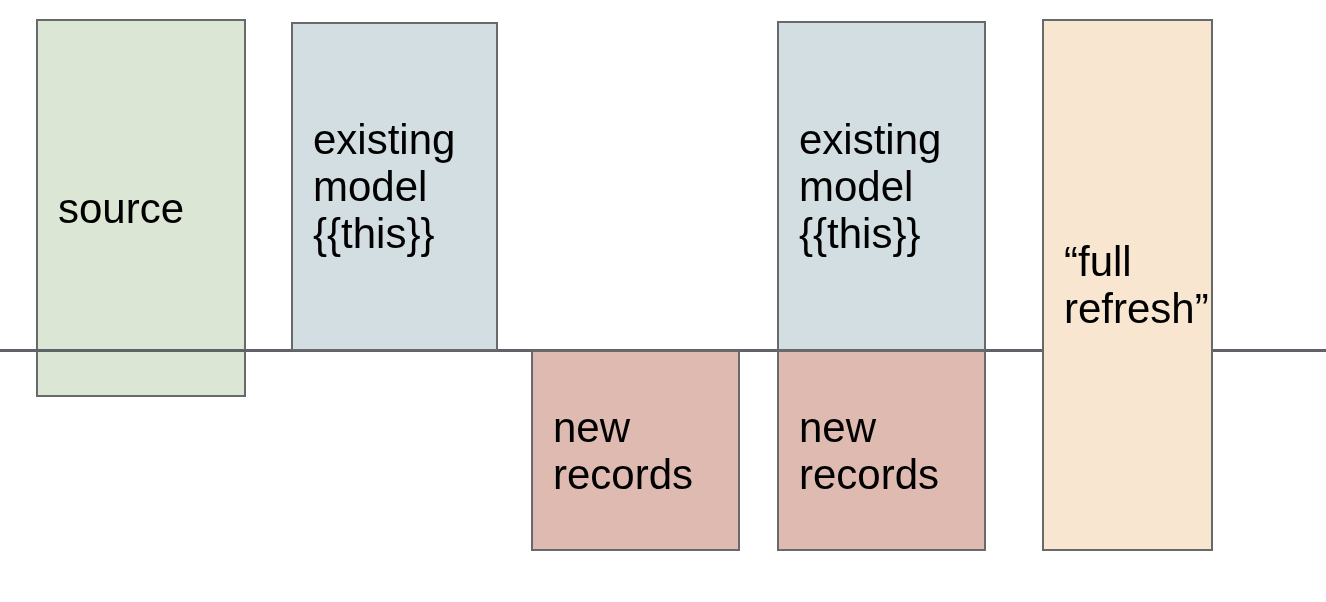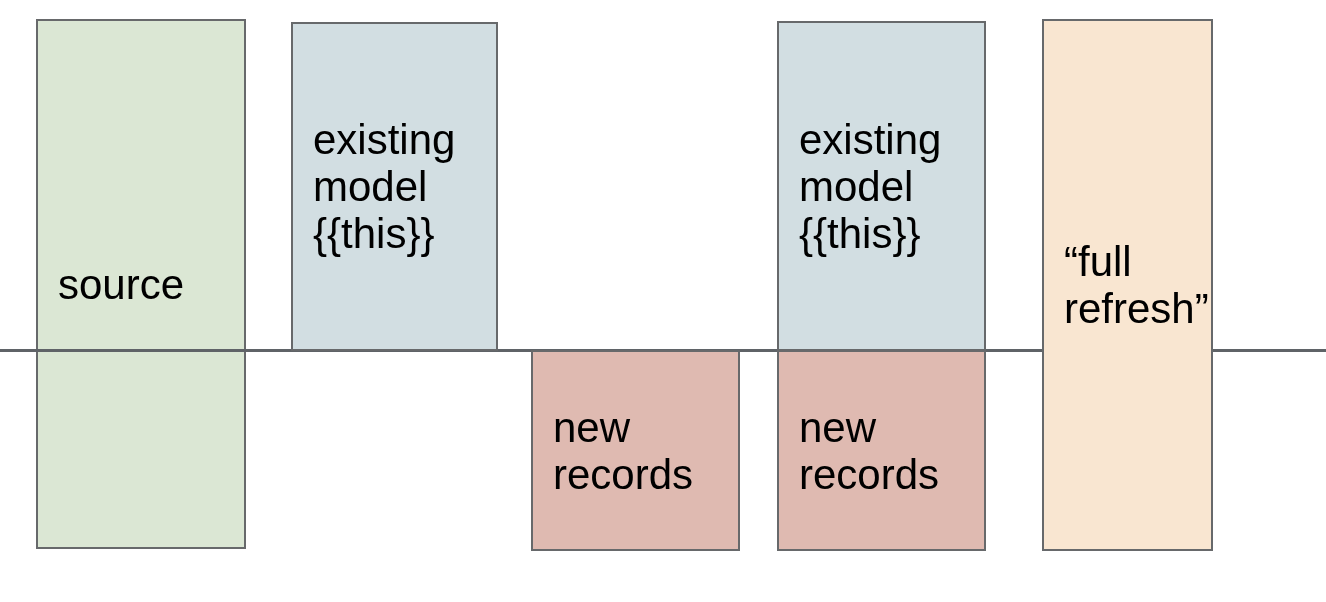--- a/index.html
+++ b/index.html
@@ -38,21 +38,21 @@
   }
   .label {
     font-size: 42px;
     line-height: 47px;
     letter-spacing: 0;
     text-align: left;
     white-space: normal;
     word-break: normal;
   }
   
-  .box-source        { left: 36px;   top: 19px;  width: 210px; height: 530px; z-index: 1; }
+  .box-source        { left: 36px;   top: 19px;  width: 210px; height: 378px; z-index: 1; }
   .box-model-1       { left: 291px;  top: 22px;  width: 207px; height: 329px; }
   .box-records-1     { left: 531px;  top: 350px; width: 209px; height: 201px; }
   .box-model-2       { left: 777px;  top: 21px;  width: 209px; height: 330px; }
   .box-records-2     { left: 777px;  top: 350px; width: 209px; height: 201px; }
   .box-full-refresh  { left: 1042px; top: 19px;  width: 171px; height: 532px; }
 </style>
 </head>
 <body>
 
 <div class="canvas">

